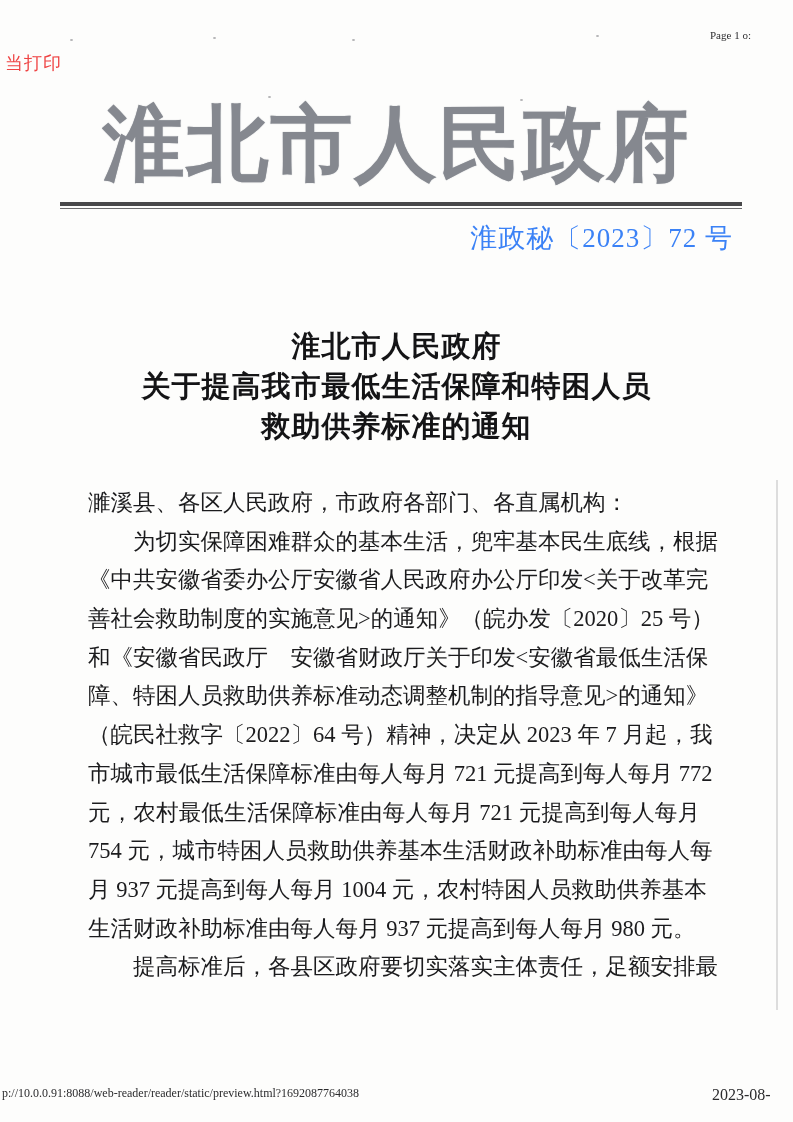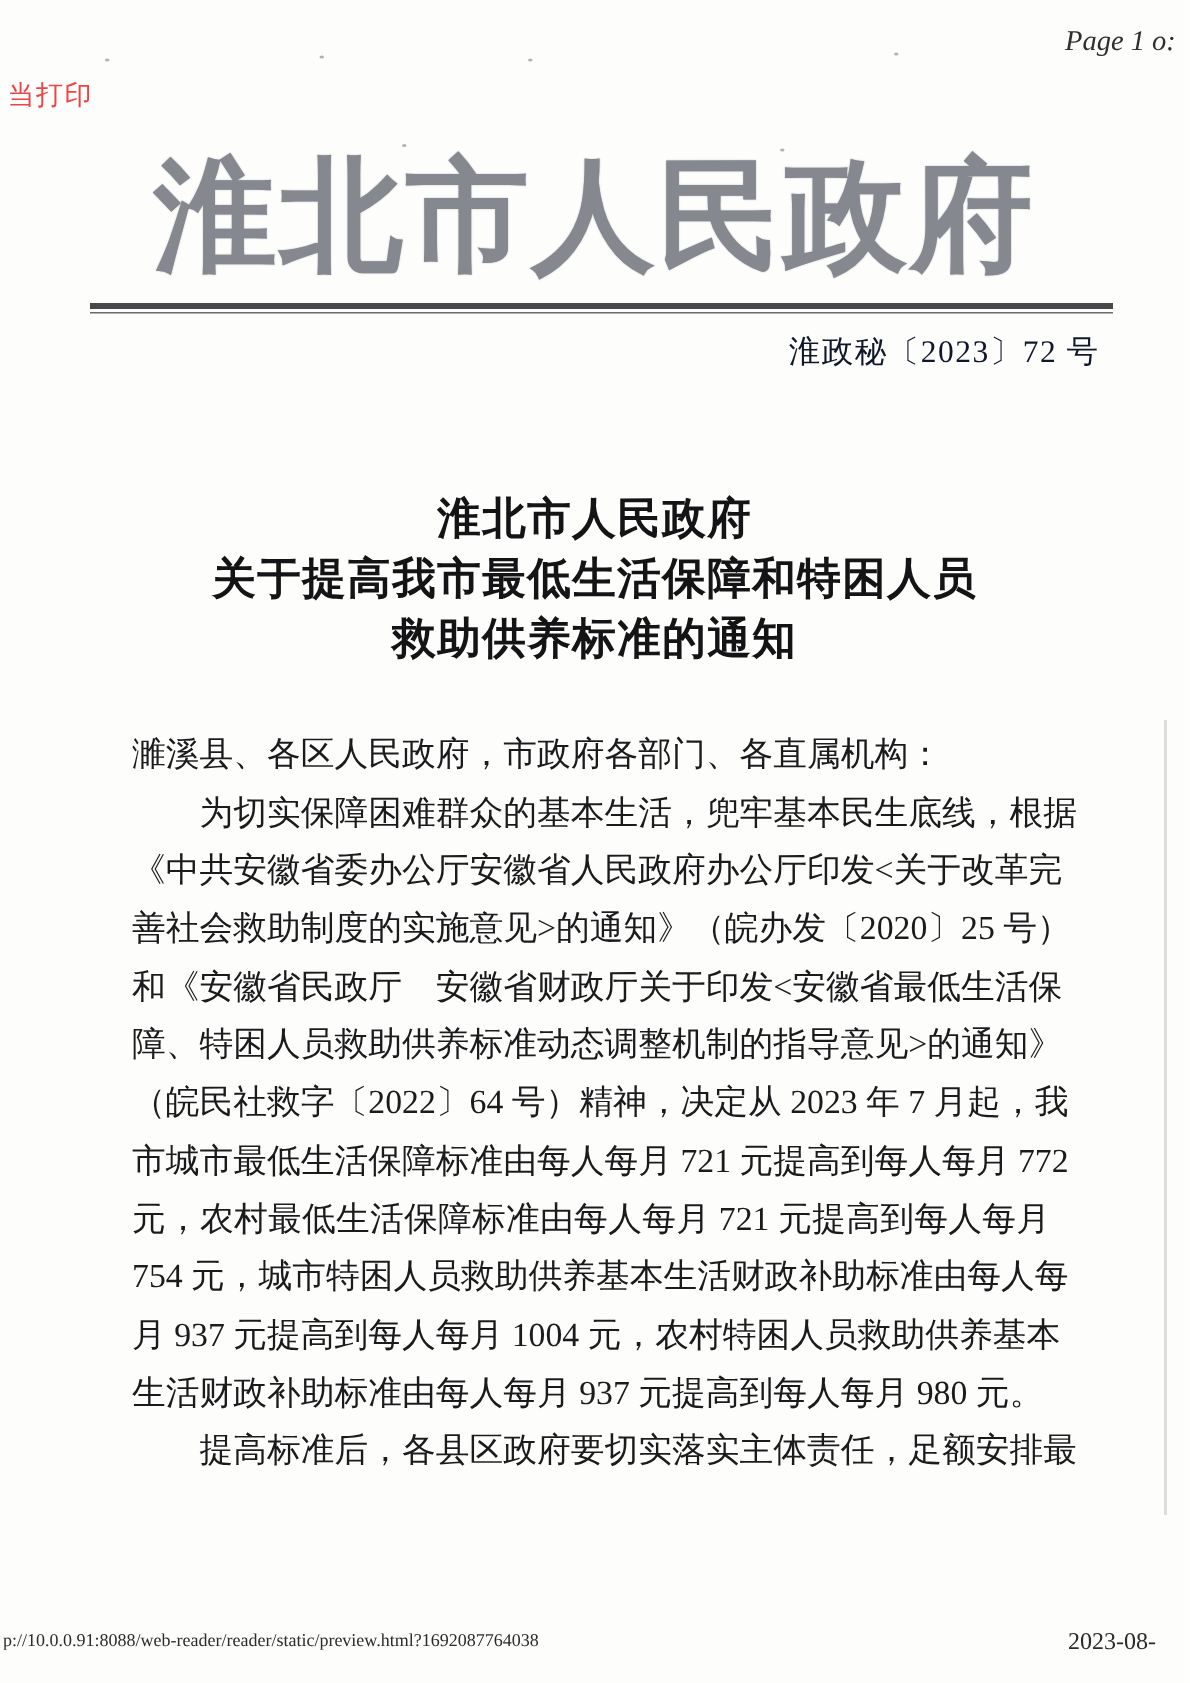--- a/index.html
+++ b/index.html
@@ -23,25 +23,24 @@
     top: 15px;
     font-size: 18px;
     color: #ef4444;
     letter-spacing: 1px;
     white-space: nowrap;
     margin-top: 36px;
   }
   .print-header-right {
     position: absolute;
     left: 710px;
-    top: 17px;
-    font-size: 19px;
+    top: 29px;
+    font-size: 11px;
     color: #2f2f31;
     white-space: nowrap;
-    font-style: italic;
   }
   .print-footer-url {
     position: absolute;
     left: 2px;
     top: 1086px;
     font-size: 12px;
     color: #2b2b2d;
     white-space: nowrap;
   }
   .print-footer-date {
@@ -81,23 +80,23 @@
   }
   .double-rule .thin {
     height: 1px;
     margin-top: 2px;
     background: #6b6b6d;
   }
   .doc-number {
     position: absolute;
     top: 220px;
     right: 60px;
-    font-size: 21px;
+    font-size: 27px;
     letter-spacing: 1px;
-    color: #0f172a;
+    color: #3b82f6;
     white-space: nowrap;
   }
   
   .doc-title {
     position: absolute;
     top: 326px;
     left: 0;
     width: 793px;
     text-align: center;
     font-size: 29px;

